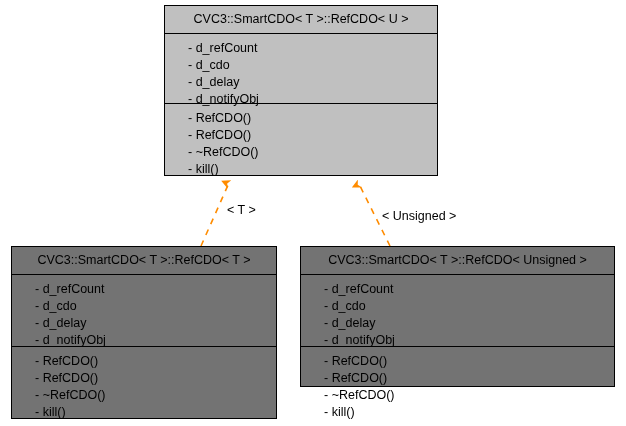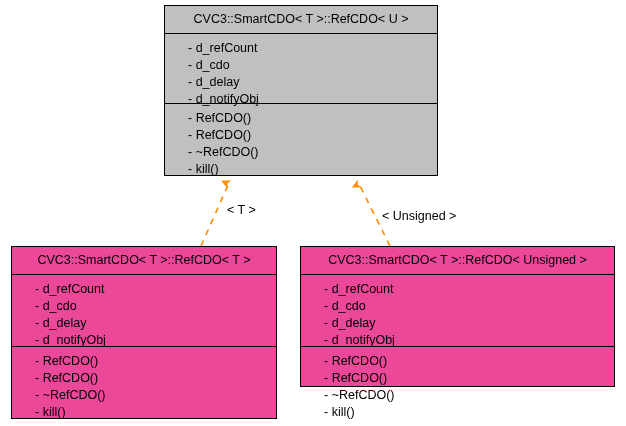--- a/index.html
+++ b/index.html
@@ -12,21 +12,21 @@
     width: 626px;
     height: 426px;
     background: #ffffff;
     overflow: hidden;
     font-family: "Liberation Sans", sans-serif;
   }
   .uml-box {
     position: absolute;
     box-sizing: border-box;
     border: 1px solid #000000;
-    background: #ec4899;
+    background: #737373;
   }
   .uml-box.filled {
     background: #c0c0c0;
   }
   .uml-title {
     box-sizing: border-box;
     text-align: center;
     font-size: 12.5px;
     color: #000000;
     padding: 6px 4px 6px 4px;

